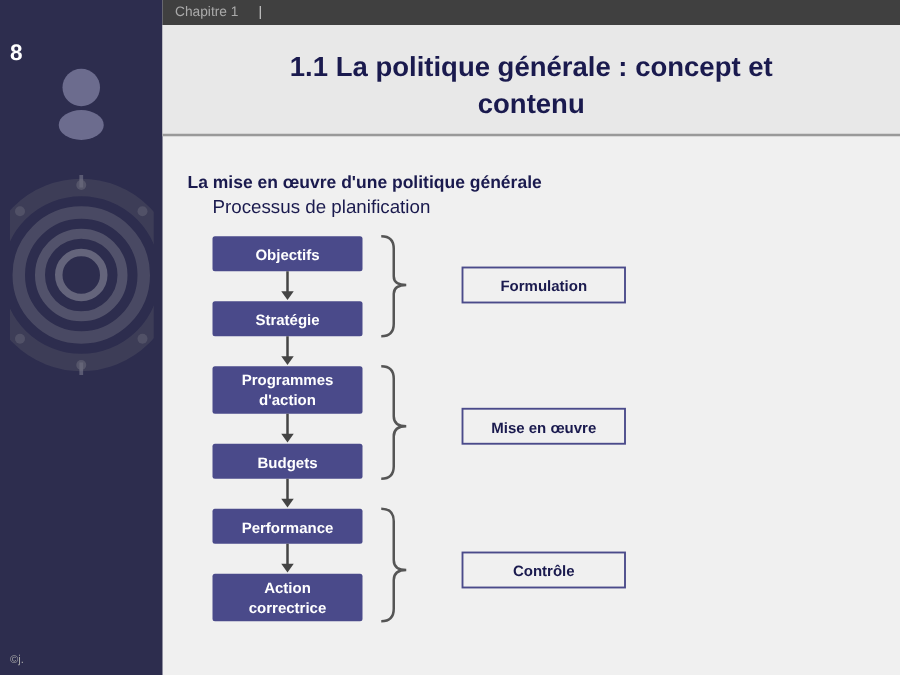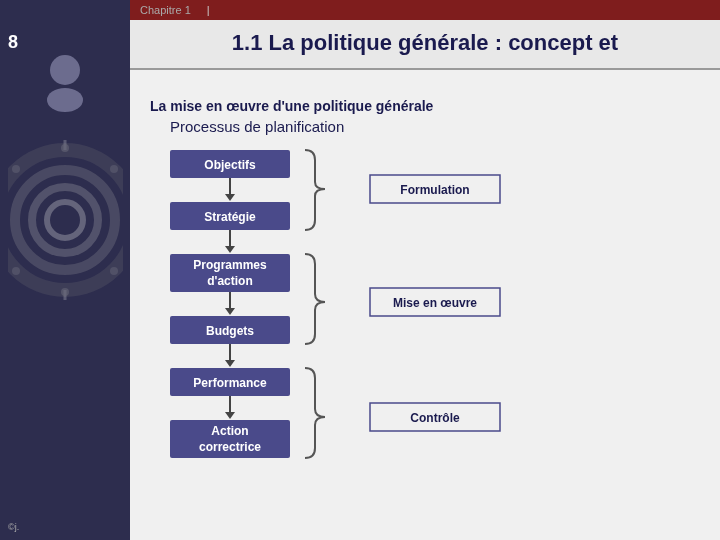--- a/index.html
+++ b/index.html
@@ -17,38 +17,38 @@
       position: absolute;
       left: 130px;
       top: 0;
       right: 0;
       bottom: 0;
       background: #f0f0f0;
     }
 
     
     .header-bar {
-      background: #7f1d1d;
+      background: #404040;
       color: #ccc;
       font-size: 11px;
       padding: 4px 10px;
       display: flex;
       align-items: flex-start;
       gap: 16px;
     }
 
     .header-bar .chapter {
       color: #aaa;
     }
 
     
     .title-area {
       background: #e8e8e8;
       text-align: center;
-      padding: 9px 20px 10px;
+      padding: 20px 20px 10px;
       border-bottom: 2px solid #999;
     }
 
     .title-area h1 {
       font-size: 22px;
       font-weight: bold;
       color: #1a1a4e;
       line-height: 1.3;
     }
 
@@ -148,20 +148,21 @@
 <div class="main-content">
 
   <div class="header-bar">
     <span class="chapter">Chapitre 1</span>
     <span>|</span>
   </div>
 
   <div class="title-area">
     <h1>
       <span>1.1 La politique générale : concept et</span><br>
+      <span>contenu</span>
     </h1>
   </div>
 
   <div class="content-area">
     <div class="subtitle">La mise en œuvre d'une politique générale</div>
     <div class="processus-title">Processus de planification</div>
 
     <div class="diagram-area">
       <svg width="540" height="330" viewBox="0 0 540 330">
 

